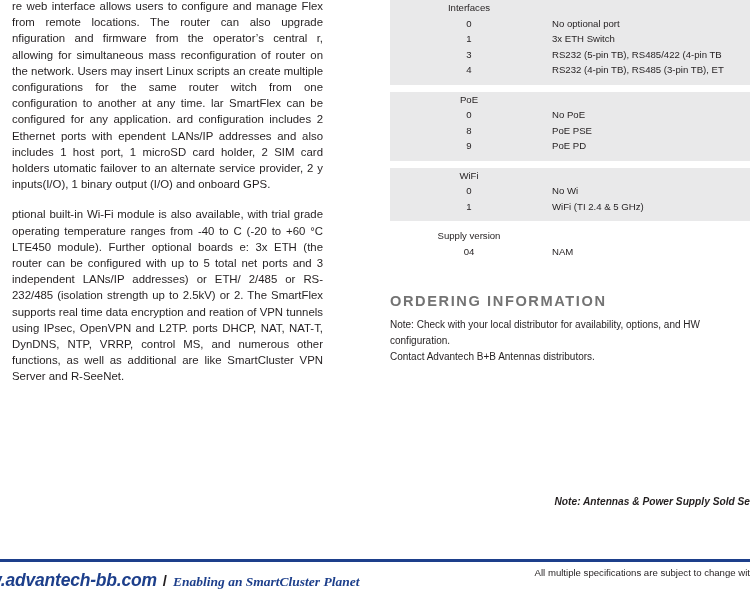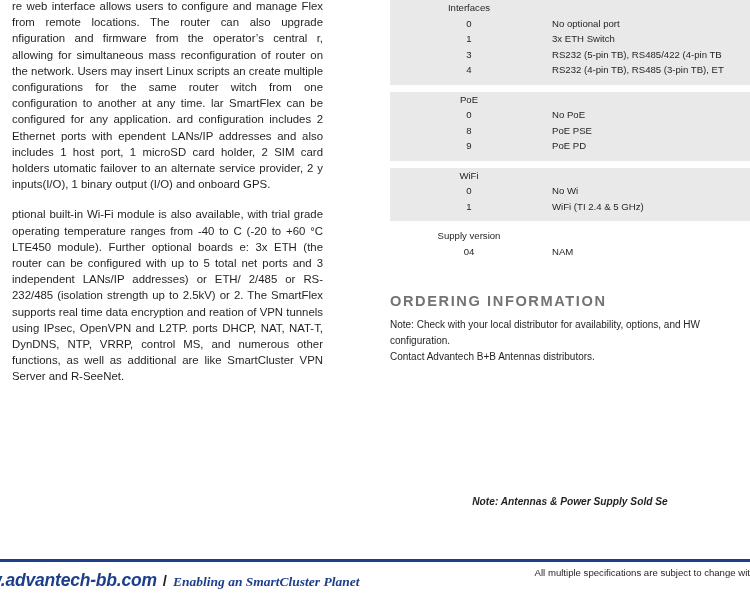--- a/index.html
+++ b/index.html
@@ -109,21 +109,21 @@
     color: #231f20;
     width: 352px;
   }
 
   
   .italic-note {
     position: absolute;
     left: 390px;
     top: 496px;
     width: 360px;
-    text-align: center;
+    text-align: right;
     font-size: 10.2px;
     font-style: italic;
     font-weight: bold;
     color: #231f20;
     white-space: nowrap;
   }
 
   
   .footer-rule {
     position: absolute;

